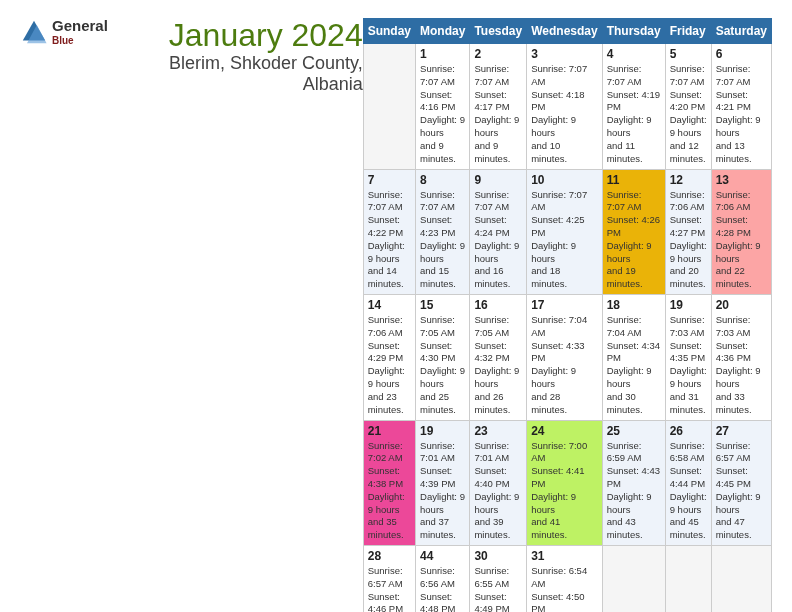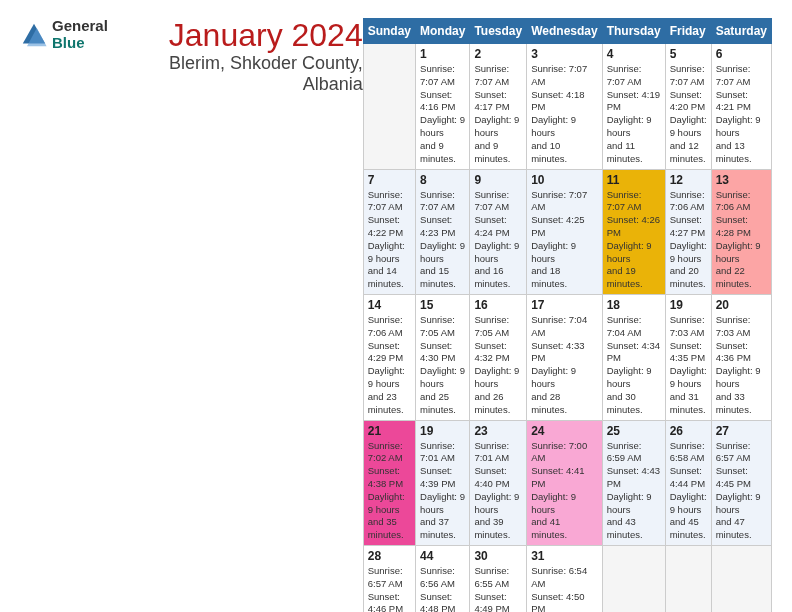--- a/index.html
+++ b/index.html
@@ -31,36 +31,36 @@
       display: flex;
       flex-direction: column;
       line-height: 1.1;
     }
     .logo-general {
       font-size: 15px;
       font-weight: bold;
       color: #333;
     }
     .logo-blue {
-      font-size: 15px;
-      font-weight: bold;
-      color: #0f766e;
+      font-size: 10px;
+      font-weight: bold;
+      color: #7f1d1d;
     }
     .logo-icon {
       width: 28px;
       height: 28px;
       margin-right: 4px;
     }
     .title-block {
       text-align: right;
     }
     .month-title {
       font-size: 32px;
       font-weight: normal;
-      color: #b91c1c;
+      color: #4d7c0f;
       line-height: 1.1;
     }
     .location {
       font-size: 18px;
       color: #444;
     }
     .calendar {
       width: 100%;
       border-collapse: collapse;
       flex: 1;
@@ -228,21 +228,21 @@
             <div class="day-info">Sunrise: 7:02 AM<br>Sunset: 4:38 PM<br>Daylight: 9 hours<br>and 35 minutes.</div>
           </td>
           <td style="background: rgb(238, 243, 250);">
             <span class="day-number">19</span>
             <div class="day-info">Sunrise: 7:01 AM<br>Sunset: 4:39 PM<br>Daylight: 9 hours<br>and 37 minutes.</div>
           </td>
           <td style="background: rgb(238, 243, 250);">
             <span class="day-number">23</span>
             <div class="day-info">Sunrise: 7:01 AM<br>Sunset: 4:40 PM<br>Daylight: 9 hours<br>and 39 minutes.</div>
           </td>
-          <td style="background: #f9a8d4; margin-left: 29px;">
+          <td style="background: #bef264; margin-left: 29px;">
             <span class="day-number">24</span>
             <div class="day-info">Sunrise: 7:00 AM<br>Sunset: 4:41 PM<br>Daylight: 9 hours<br>and 41 minutes.</div>
           </td>
           <td style="background: rgb(238, 243, 250);">
             <span class="day-number">25</span>
             <div class="day-info">Sunrise: 6:59 AM<br>Sunset: 4:43 PM<br>Daylight: 9 hours<br>and 43 minutes.</div>
           </td>
           <td style="background: rgb(238, 243, 250);">
             <span class="day-number">26</span>
             <div class="day-info">Sunrise: 6:58 AM<br>Sunset: 4:44 PM<br>Daylight: 9 hours<br>and 45 minutes.</div>

